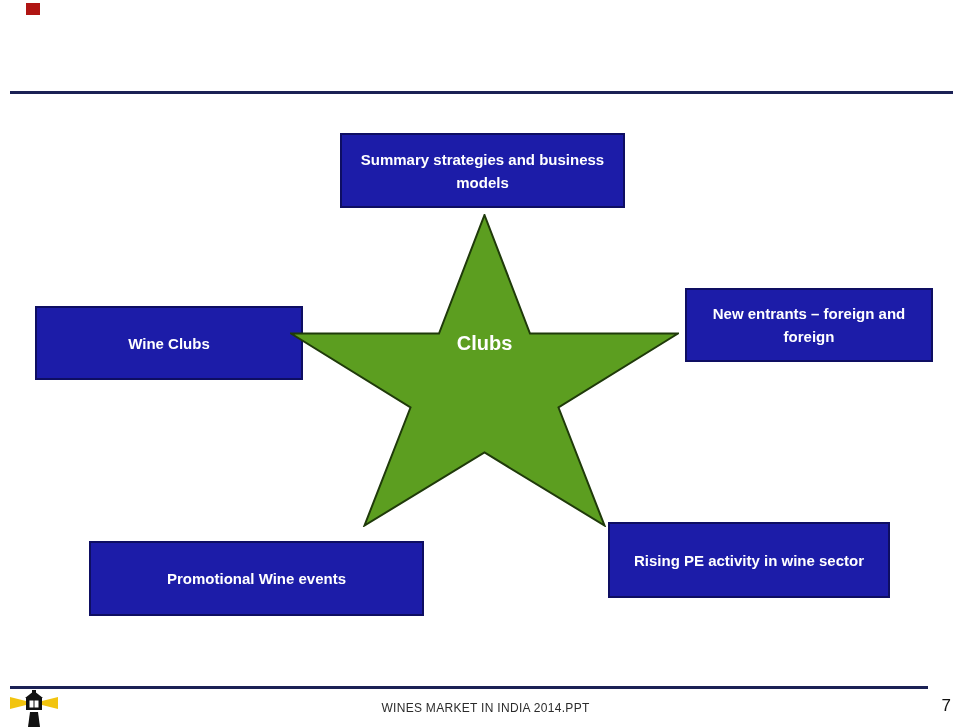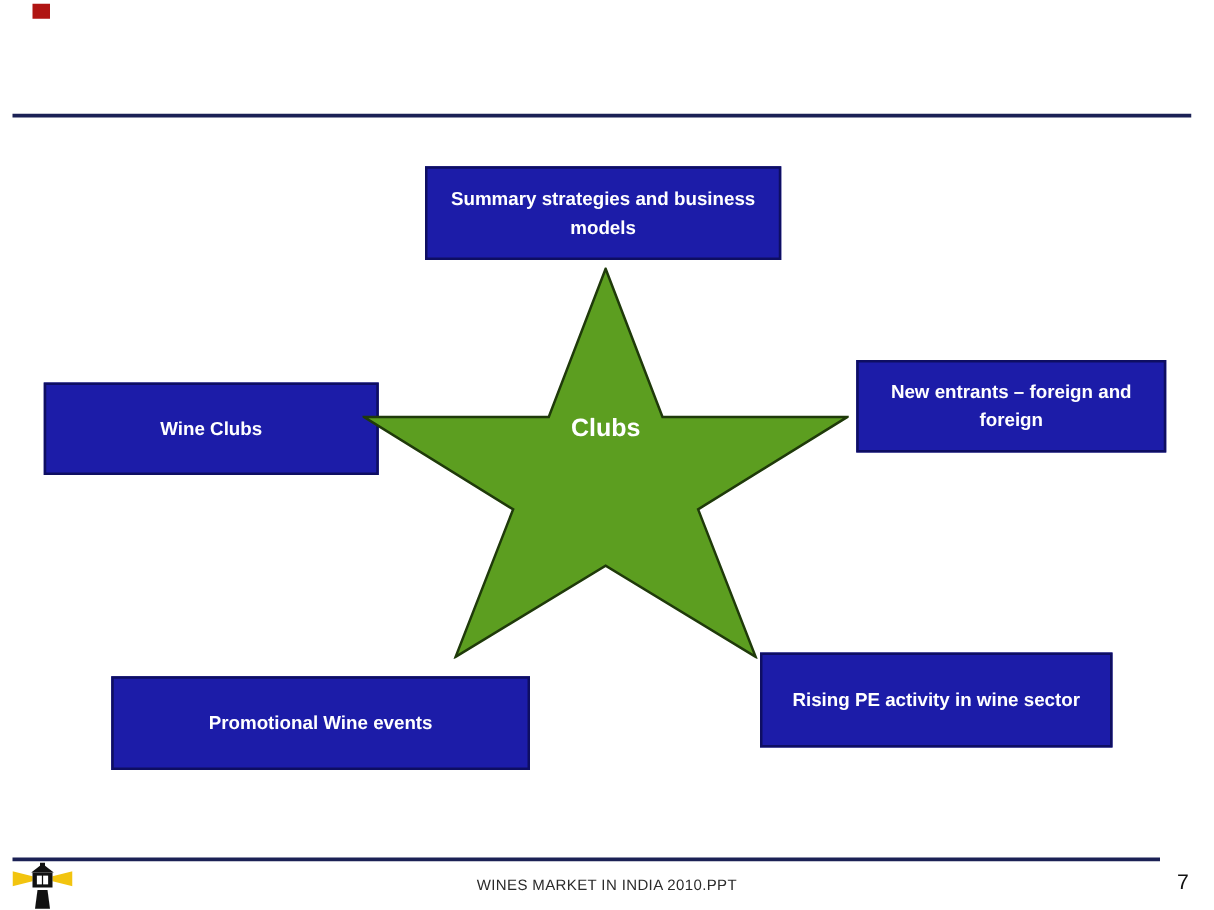--- a/index.html
+++ b/index.html
@@ -135,16 +135,16 @@
     <polygon points="0,7 16,11 16,15 0,19" fill="#f2c40f"></polygon>
     <polygon points="48,7 32,11 32,15 48,19" fill="#f2c40f"></polygon>
     <rect x="22" y="0" width="4" height="3" fill="#111111"></rect>
     <polygon points="24,1 15,8 33,8" fill="#111111"></polygon>
     <rect x="16" y="8" width="16" height="12" fill="#111111"></rect>
     <rect x="19.5" y="10.5" width="4" height="7" fill="#ffffff"></rect>
     <rect x="24.5" y="10.5" width="4" height="7" fill="#ffffff"></rect>
     <polygon points="20,22 28,22 30,37 18,37" fill="#111111"></polygon>
   </svg>
 
-  <div class="footer-text">WINES MARKET IN INDIA 2010.PPT</div>
+  <div class="footer-text">WINES MARKET IN INDIA 2014.PPT</div>
   <div class="page-number">7</div>
 
 </div>
 
 </body></html>

